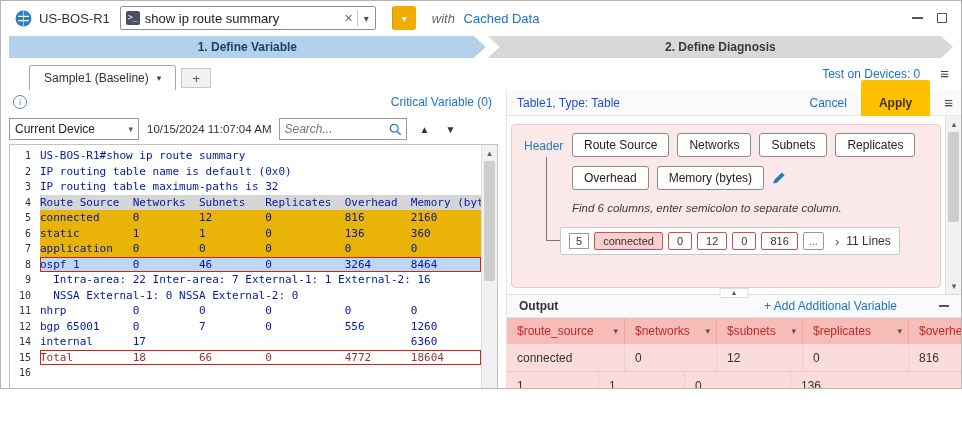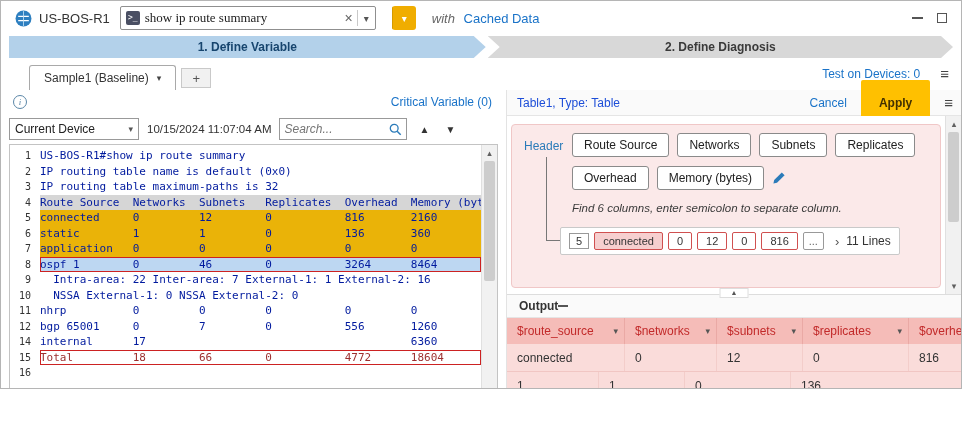--- a/index.html
+++ b/index.html
@@ -5,21 +5,21 @@
   * { margin:0; padding:0; box-sizing:border-box; }
   body { font-family:"Liberation Sans", sans-serif; background:#fff; }
   .window { width:962px; height:389px; border:1px solid #b5b5b5; background:#fff; position:relative; overflow:hidden; }
 
   
   .topbar { height:34px; display:flex; align-items:center; padding:0 10px 0 14px; }
   .device-icon { width:17px; height:17px; flex:0 0 auto; }
   .device-name { font-size:13px; color:#333; margin:0 10px 0 7px; }
   .cmd-box { width:256px; height:24px; border:1px solid #8f8f8f; border-radius:2px; display:flex; align-items:center; background:#fff; }
   .cli-icon { width:14px; height:14px; background:#4a4f63; border-radius:2px; margin:0 5px 0 5px; color:#fff; font-size:8px; line-height:14px; text-align:center; font-family:"DejaVu Sans Mono", monospace; }
-  .cmd-input { flex:1; border:none; outline:none; font-size:13px; color:#222; font-family:Liberation Serif, serif; min-width:0; }
+  .cmd-input { flex:1; border:none; outline:none; font-size:13px; color:#222; font-family:Liberation Sans, sans-serif; min-width:0; }
   .cmd-x { color:#666; font-size:14px; padding:0 4px; cursor:pointer; }
   .cmd-sep { width:1px; height:16px; background:#c9c9c9; }
   .cmd-caret { color:#555; font-size:10px; padding:0 6px; cursor:pointer; }
   .retrieve { display:flex; margin-left:16px; height:24px; border-radius:3px; overflow:hidden; }
   .retrieve-main { background:#f0ad00; color:#fff; font-size:13px; font-weight:bold; padding:0 14px; display:flex; align-items:center; cursor:pointer; }
   .retrieve-caret { background:#f0ad00; border-left:1px solid #d59a00; color:#fff; width:24px; display:flex; align-items:center; justify-content:center; font-size:10px; cursor:pointer; }
   .with-wrap { margin-left:16px; font-size:13px; }
   .with-word { font-style:italic; color:#666; }
   .cached-link { color:#1a73c8; margin-left:5px; cursor:pointer; }
   .win-controls { margin-left:auto; display:flex; align-items:center; gap:14px; padding-right:4px; }
@@ -324,20 +324,21 @@
           <div class="sb-arrow">▴</div>
           <div class="cfg-vthumb"></div>
           <div class="sb-arrow bottom" style="position:absolute; bottom:0;">▾</div>
         </div>
       </div>
 
       <div class="output">
         <div class="collapse-tab">▲</div>
         <div class="output-head">
           <span class="output-title">Output</span>
+          <span class="add-var">+ Add Additional Variable</span>
           <span class="minimize2"></span>
         </div>
         <div class="otable">
           <div class="ot-head">
             <div class="ot-hcell w0">
                 <span>$route_source</span>
                 <span class="hc-caret">▾</span>
               </div>
             <div class="ot-hcell w1">
                 <span>$networks</span>

